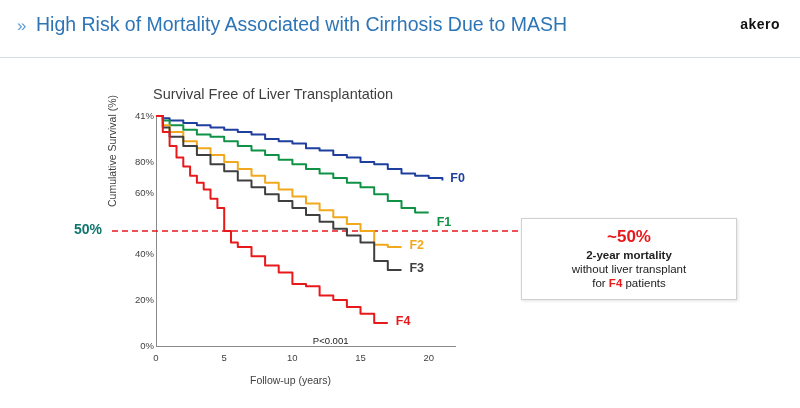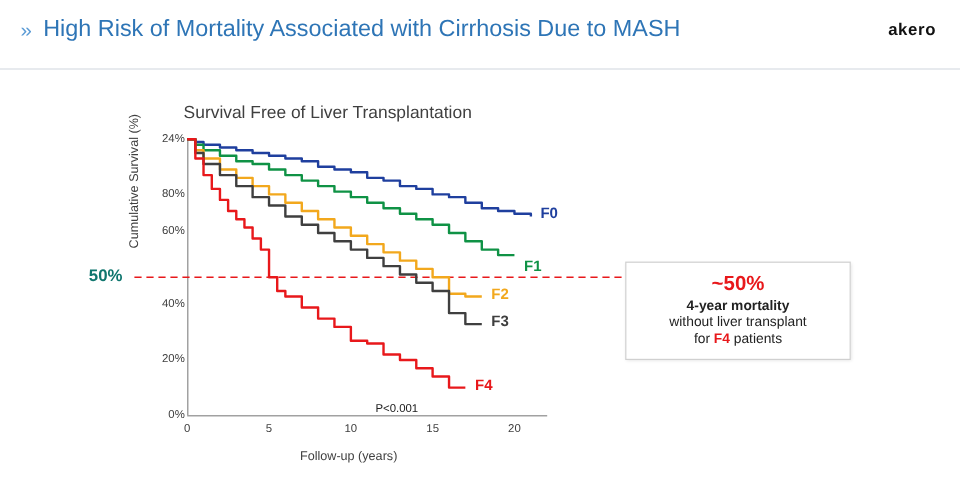--- a/index.html
+++ b/index.html
@@ -131,21 +131,21 @@
     position: absolute;
     font-size: 14px;
     font-weight: bold;
     color: #0f766e;
     white-space: nowrap;
   }
   
   .callout {
     position: absolute;
     left: 521px; top: 218px;
-    width: 188px; height: 82px;
+    width: 216px; height: 82px;
     background: #ffffff;
     border: 1px solid #d0d0d0;
     box-shadow: 1px 1px 3px rgba(0,0,0,0.12);
     box-sizing: border-box;
     text-align: center;
     padding-top: 8px;
   }
   .callout-headline {
     font-size: 17px;
     font-weight: bold;
@@ -194,21 +194,21 @@
 
     <div class="plot">
       <div class="axis-line-y"></div>
       <div class="axis-line-x"></div>
       <div id="ytick-host">
           <div class="ytick" style="top: 230px;">0%</div>
           <div class="ytick" style="top: 184px;">20%</div>
           <div class="ytick" style="top: 138px;">40%</div>
           <div class="ytick" style="top: 77px;">60%</div>
           <div class="ytick" style="top: 46px;">80%</div>
-          <div class="ytick" style="top: 0px;">24%</div>
+          <div class="ytick" style="top: 0px;">41%</div>
         </div>
       <div id="xtick-host">
           <div class="xtick" style="left: 0px;">0</div>
           <div class="xtick" style="left: 68.1818px;">5</div>
           <div class="xtick" style="left: 136.364px;">10</div>
           <div class="xtick" style="left: 204.545px;">15</div>
           <div class="xtick" style="left: 272.727px;">20</div>
         </div>
       <svg id="chart-svg" width="300" height="230" viewBox="0 0 300 230" style="position:absolute;left:0;top:0;overflow:visible">
           <line x1="-44" x2="390" y1="115" y2="115" stroke="#e8181b" stroke-width="1.3" stroke-dasharray="6,4"></line>
@@ -226,18 +226,18 @@
           <div class="series-label" style="color: rgb(232, 24, 27); left: 239.818px; top: 198px;">F4</div>
         </div>
 
       <div class="fifty-label" id="fifty-label" style="left: -82px; top: 105px;">50%</div>
       <div class="pval" id="pval-label" style="left: 156.818px; top: 218.5px;">P&lt;0.001</div>
     </div>
   </div>
 
   <div class="callout">
     <div class="callout-headline">~50%</div>
-    <div class="callout-l1">4-year mortality</div>
+    <div class="callout-l1">2-year mortality</div>
     <div class="callout-l2">without liver transplant</div>
     <div class="callout-l3"><span>for </span><span class="hl">F4</span><span> patients</span></div>
   </div>
 
 </div>
 
 </body></html>

